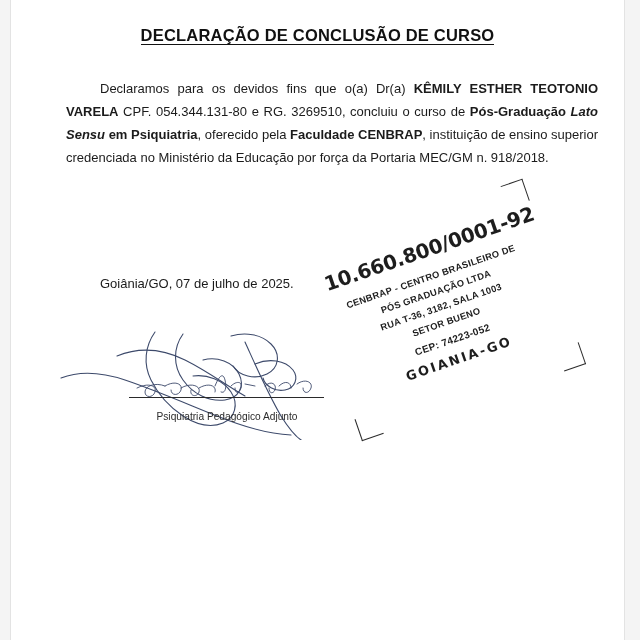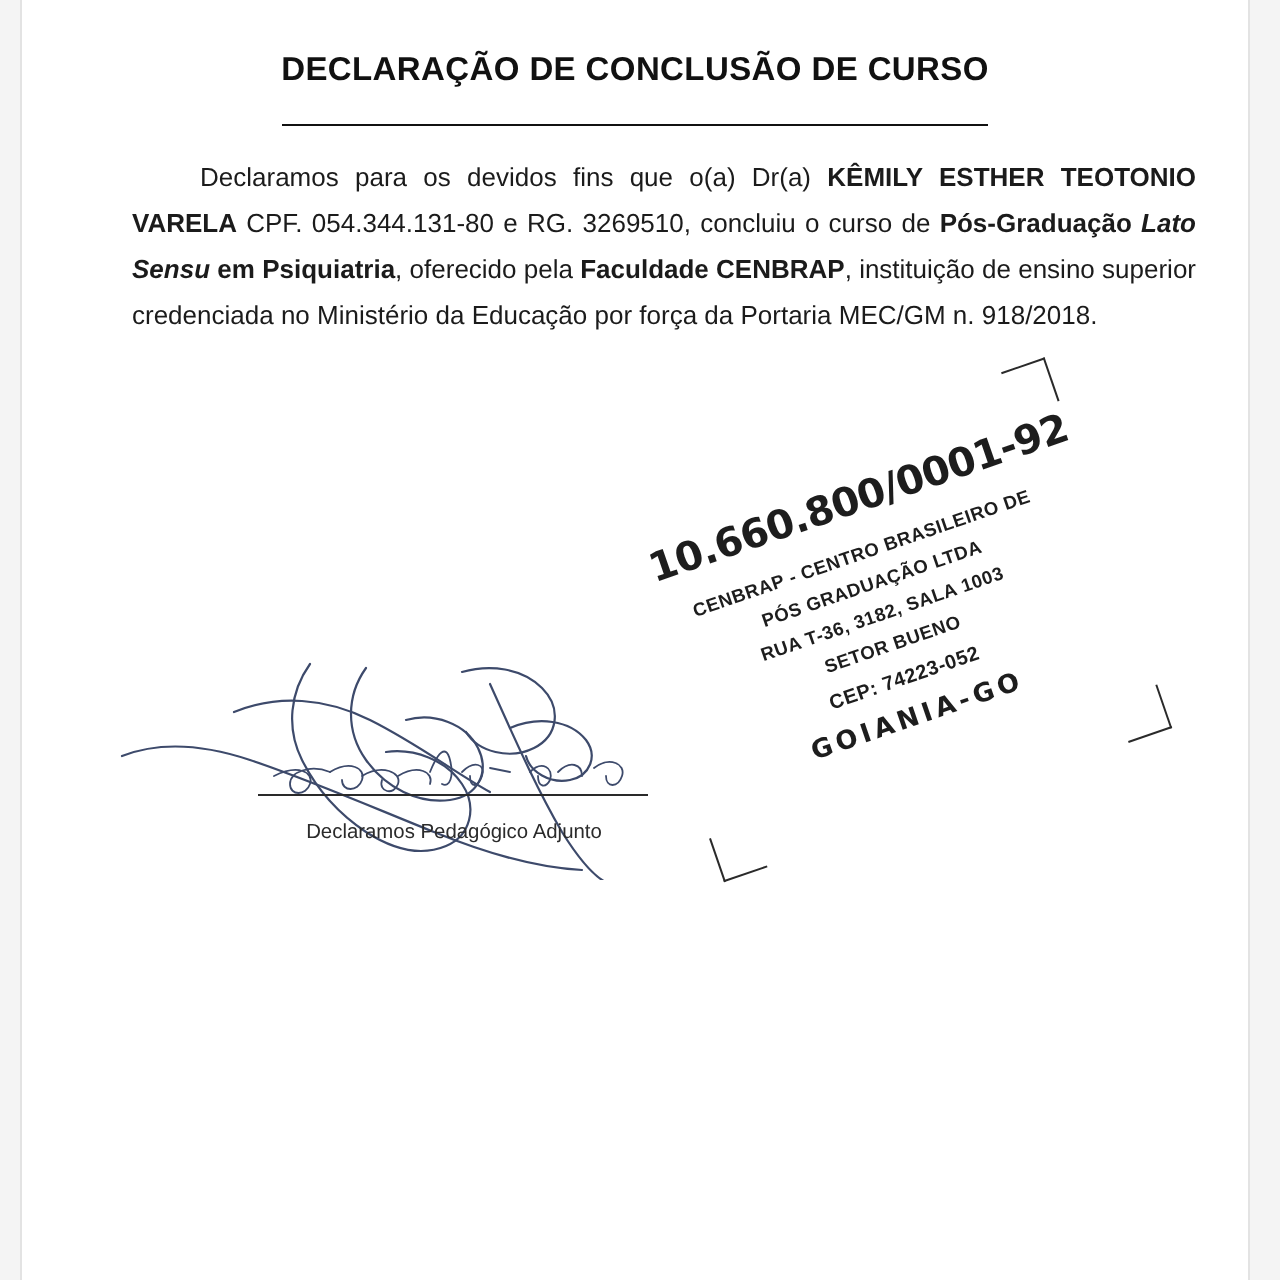--- a/index.html
+++ b/index.html
@@ -38,21 +38,21 @@
     top: 26px;
     width: 613px;
     text-align: center;
     font-size: 16.5px;
     font-weight: bold;
     letter-spacing: 0.2px;
     color: #111;
   }
   .doc-title span.u {
     border-bottom: 1.6px solid #111;
-    padding-bottom: 18px;
+    padding-bottom: 0;
   }
   .para {
     position: absolute;
     left: 55px;
     width: 532px;
     font-size: 13px;
     line-height: 23px;
     color: #1b1b1b;
     text-align: justify;
     text-justify: inter-word;
@@ -136,20 +136,21 @@
   <div class="doc-body">
 
     <div class="doc-title">
       <span class="u">DECLARAÇÃO DE CONCLUSÃO DE CURSO</span>
     </div>
 
     <div class="para" id="p1"><span class="indent"></span><span>Declaramos para os devidos fins que o(a) Dr(a) </span><b>KÊMILY ESTHER TEOTONIO VARELA</b><span> CPF. </span><span>054.344.131-80</span><span> e RG. </span><span>3269510</span><span>, concluiu o curso de </span><b>Pós-Graduação </b><i>Lato Sensu</i><b> em </b><b>Psiquiatria</b><span>, oferecido pela </span><b>Faculdade CENBRAP</b><span>, instituição de ensino superior credenciada no Ministério da Educação por força da Portaria MEC/GM n. 918/2018.</span></div>
 
 
 
+    <div class="para" id="p4"><span class="indent"></span><span>Goiânia/GO, 07 de julho de 2025.</span></div>
 
     <div id="signature-block">
       <svg id="sig-svg" width="300" height="110" viewBox="0 0 300 110">
         <g fill="none" stroke="#3d4a6b" stroke-width="1.1" stroke-linecap="round">
           <path d="M2 48 C 20 41, 42 42, 66 50 C 96 60, 128 74, 158 86 C 185 97, 210 104, 232 105"></path>
           <path d="M58 26 C 80 17, 104 19, 126 30 C 150 42, 168 56, 186 66"></path>
           <path d="M96 2 C 86 16, 84 34, 92 50 C 100 66, 112 78, 124 86 C 138 95, 152 98, 164 93 C 176 88, 180 74, 172 62 C 164 50, 148 44, 134 46"></path>
           <path d="M124 4 C 114 18, 114 36, 124 50 C 134 64, 150 72, 166 70 C 180 68, 186 56, 180 44 C 174 32, 158 26, 144 30"></path>
           <path d="M172 6 C 186 2, 202 4, 212 14 C 222 24, 220 38, 208 44 C 196 50, 180 46, 174 36"></path>
           <path d="M196 34 C 210 28, 226 30, 234 40 C 240 48, 236 58, 226 60 C 216 62, 206 56, 204 48"></path>
@@ -163,21 +164,21 @@
           <path d="M156 56 C 160 46, 164 42, 166 50 C 168 58, 166 64, 162 62"></path>
           <path d="M172 56 C 178 50, 184 52, 182 58 C 180 64, 176 64, 176 58"></path>
           <path d="M186 54 L 196 56"></path>
           <path d="M206 56 C 212 50, 218 54, 216 60 C 214 64, 210 64, 210 58"></path>
           <path d="M220 56 C 226 50, 232 52, 232 58"></path>
           <path d="M238 54 C 246 48, 254 52, 252 58 C 250 64, 244 64, 244 58"></path>
         </g>
       </svg>
     </div>
     <div id="sig-line"></div>
-    <div id="sig-caption">Declaramos Pedagógico Adjunto</div>
+    <div id="sig-caption">Psiquiatria Pedagógico Adjunto</div>
 
     <div id="stamp">
       <div class="stamp-inner">
         <div class="corner tr"></div>
         <div class="corner br"></div>
         <div class="corner bl"></div>
         <div class="st-line st-cnpj">10.660.800/0001-92</div>
         <div class="st-line st-a">CENBRAP - CENTRO BRASILEIRO DE</div>
         <div class="st-line st-b">PÓS GRADUAÇÃO  LTDA</div>
         <div class="st-line st-c">RUA T-36, 3182, SALA 1003</div>

